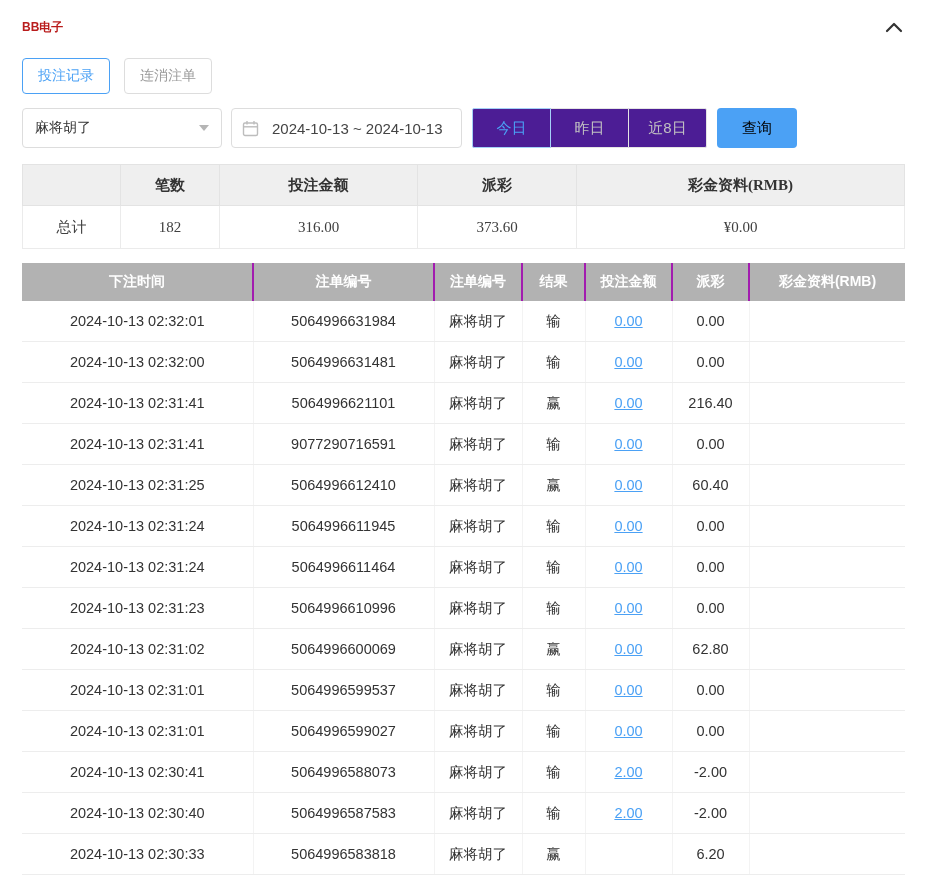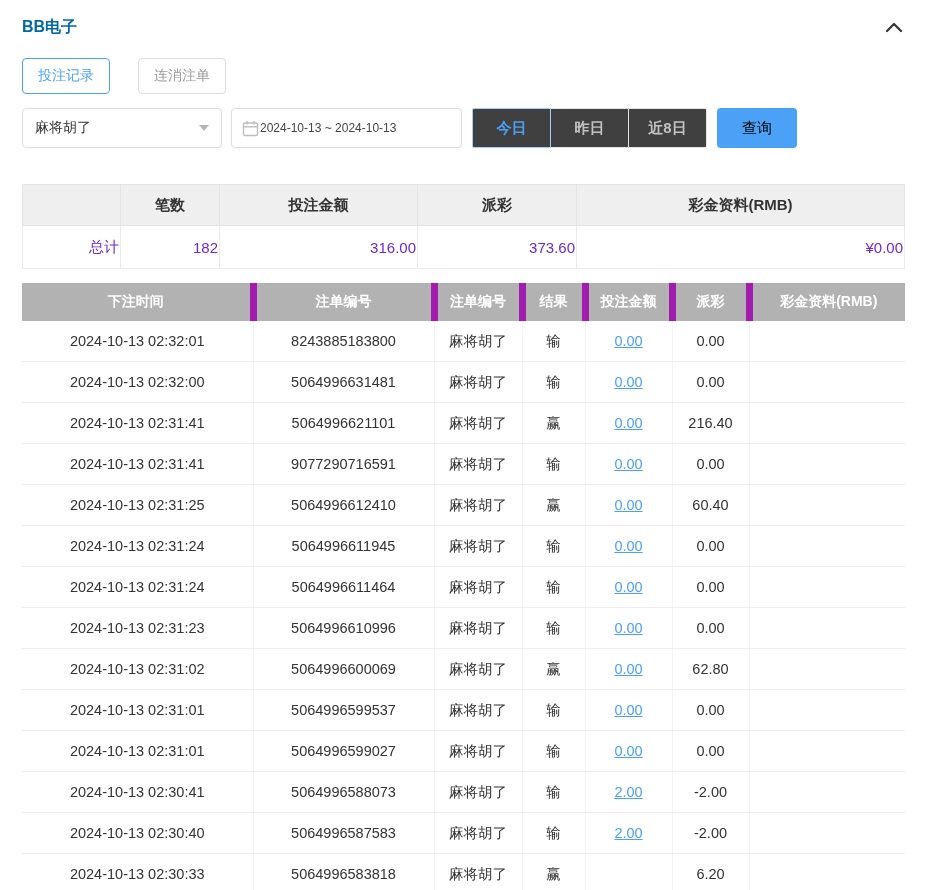--- a/index.html
+++ b/index.html
@@ -9,25 +9,25 @@
     overflow: hidden;
     background: #fff;
     box-sizing: border-box;
     font-family: "Liberation Sans", "DejaVu Sans", sans-serif;
     color: #333;
   }
   .page { padding: 12px 22px 0 22px; }
 
   
   .hdr { display: flex; align-items: center; justify-content: space-between; height: 30px; }
-  .hdr-title { font-size: 16px; font-weight: bold; color: #0369a1; }
+  .hdr-title { font-size: 12px; font-weight: bold; color: #b91c1c; }
   .collapse-btn { background: none; border: none; padding: 2px; cursor: pointer; line-height: 0; }
 
   
-  .tabs { margin-top: 16px; display: flex; gap: 28px; }
+  .tabs { margin-top: 16px; display: flex; gap: 14px; }
   .tab {
     min-width: 84px; height: 36px; padding: 0 15px;
     background: #fff; border: 1px solid #ddd; border-radius: 4px;
     font-size: 14px; color: #9a9a9a; cursor: pointer;
     font-family: inherit;
   }
   .tab.active { border-color: var(--accent, #4ba1f5); color: var(--accent, #4ba1f5); }
 
   
   .filters { margin-top: 14px; display: flex; align-items: center; }
@@ -37,56 +37,56 @@
     display: flex; align-items: center; justify-content: space-between;
     padding: 0 12px; font-size: 14px; color: #333; cursor: pointer; background: #fff;
   }
   .caret-down {
     width: 0; height: 0; border-left: 5px solid transparent; border-right: 5px solid transparent;
     border-top: 6px solid #b5b5b5; display: inline-block;
   }
   .date-box {
     margin-left: 9px; width: 231px; height: 40px; box-sizing: border-box;
     border: 1px solid #ddd; border-radius: 4px;
-    display: flex; align-items: center; gap: 1px; padding: 0 10px;
-    font-size: 12px; color: #444; background: #fff; cursor: pointer;
+    display: flex; align-items: center; gap: 13px; padding: 0 10px;
+    font-size: 15px; color: #444; background: #fff; cursor: pointer;
   }
   .quick-group { margin-left: 10px; display: flex; }
   .quick {
     width: 79px; height: 40px; box-sizing: border-box;
-    background: #404040; border: 1px solid #e4e4e4; color: #c2c2c2;
-    font-size: 15px; cursor: pointer; margin-left: -1px; font-family: inherit; font-weight: bold;
+    background: #4c1d95; border: 1px solid #e4e4e4; color: #c2c2c2;
+    font-size: 15px; cursor: pointer; margin-left: -1px; font-family: inherit;
   }
   .quick:first-child { margin-left: 0; border-radius: 2px 0 0 2px; }
   .quick:last-child { border-radius: 0 2px 2px 0; }
   .quick.active { border-color: #a4d0f7; color: var(--accent, #4ba1f5); position: relative; z-index: 1; }
   .search-btn {
     margin-left: 10px; width: 80px; height: 40px;
     background: var(--accent, #4ba1f5); border: none; border-radius: 4px;
     color: #000000; font-size: 15px; cursor: pointer; font-family: inherit;
   }
 
   
-  .summary { margin-top: 36px; width: 100%; border-collapse: collapse; table-layout: fixed; }
+  .summary { margin-top: 16px; width: 100%; border-collapse: collapse; table-layout: fixed; font-family: Liberation Serif, serif; }
   .summary th {
     background: var(--summary-header-bg, #efefef);
     height: 38px; font-size: 15px; font-weight: bold; color: #333;
     border: 1px solid #e3e3e3; text-align: center;
   }
   .summary td {
-    height: 40px; font-size: 15px; color: #6d28d9; text-align: right;
+    height: 40px; font-size: 15px; color: #404040; text-align: center;
     border: 1px solid #ebebeb; background: #fff;
   }
 
   
   .records { margin-top: 14px; width: 100%; border-collapse: collapse; table-layout: fixed; }
   .records thead th {
     background: var(--table-header-bg, #b2b2b2);
     color: #fff; height: 36px; font-size: 14px; font-weight: bold;
-    border-right: 7px solid #a21caf; text-align: center;
+    border-right: 2px solid #a21caf; text-align: center;
   }
   .records thead th:last-child { border-right: none; }
   .records tbody td {
     height: 38px; font-size: 14.5px; color: #333; text-align: center;
     border-bottom: 1px solid #ededed; border-right: 1px solid #f3f3f3;
     background: #fff; overflow: hidden; white-space: nowrap;
   }
   .records tbody td:last-child { border-right: none; }
   .bet-link { color: var(--accent, #4ba1f5); text-decoration: underline; cursor: pointer; }
   .negative { color: var(--negative, #fb5b5b); }
@@ -181,21 +181,21 @@
         <th>结果</th>
         <th>投注金额</th>
         <th>派彩</th>
         <th>彩金资料(RMB)</th>
       </tr>
     </thead>
     <tbody>
 
   <tr class="data-row">
     <td>2024-10-13 02:32:01</td>
-    <td>8243885183800</td>
+    <td>5064996631984</td>
     <td>麻将胡了</td>
     <td>输</td>
     <td><a class="bet-link">0.00</a></td>
     <td class="payout-cell">0.00</td>
     <td></td>
   </tr>
 
   <tr class="data-row">
     <td>2024-10-13 02:32:00</td>
     <td>5064996631481</td>

